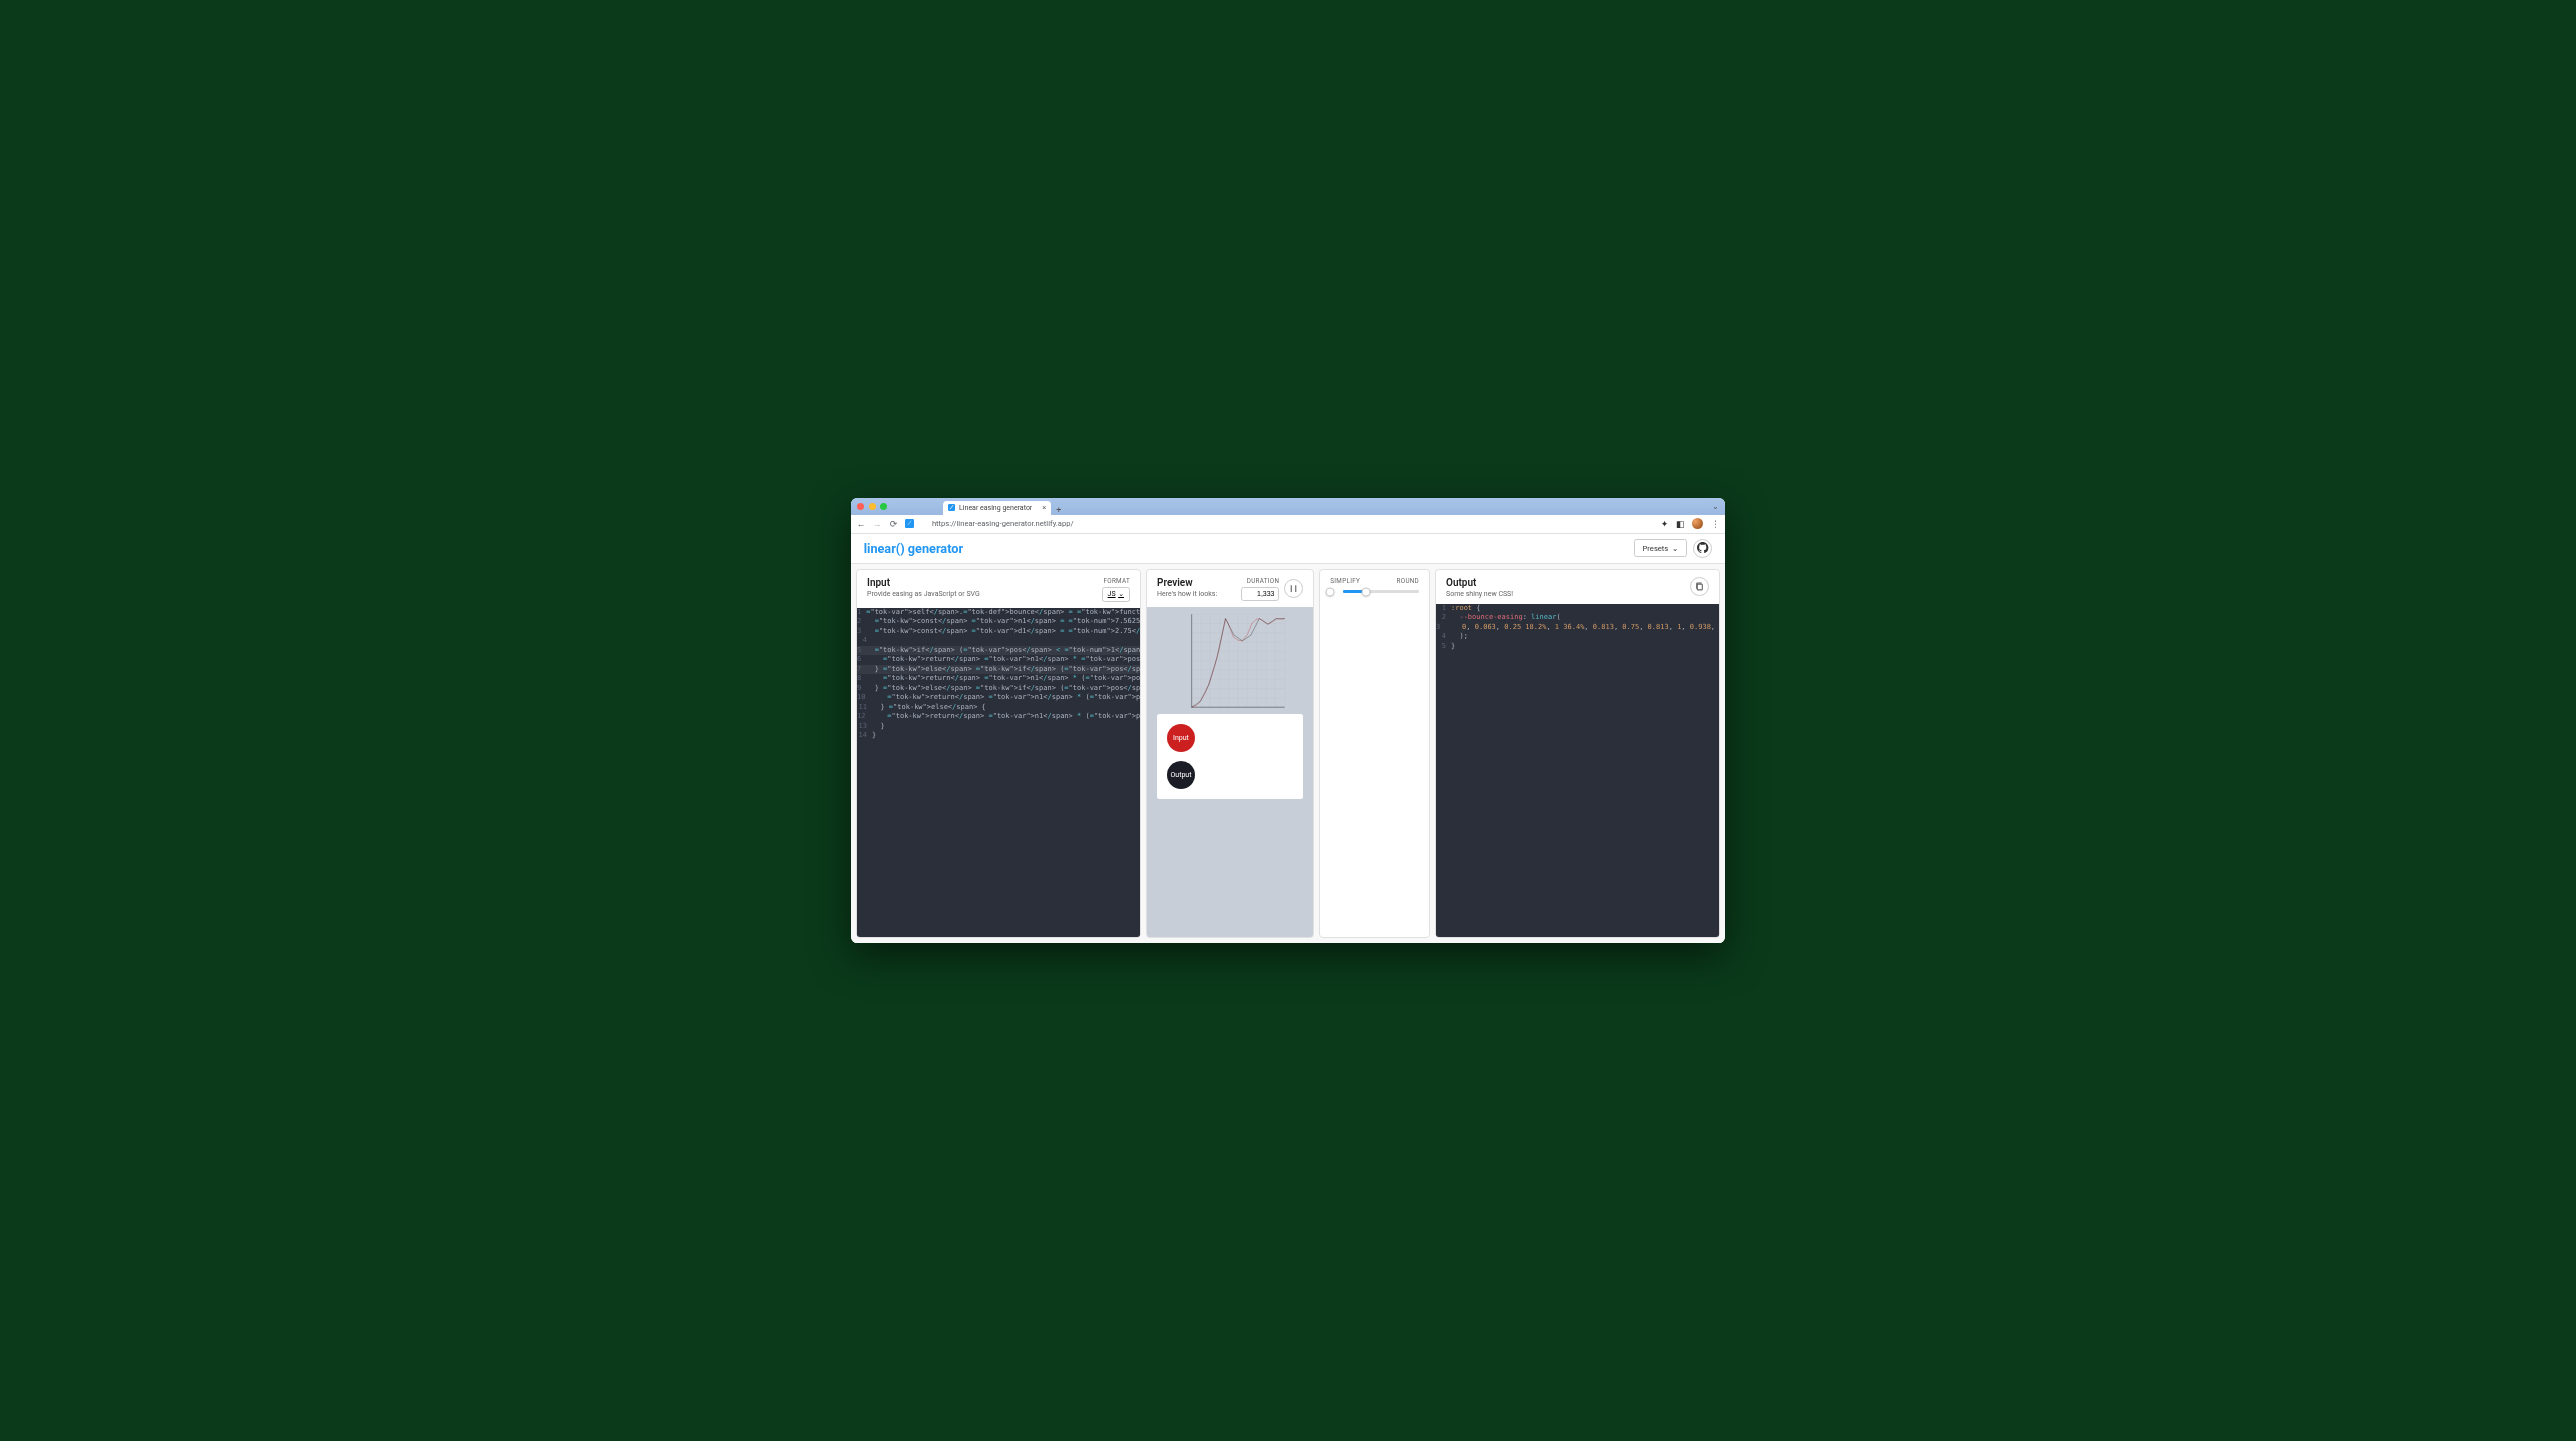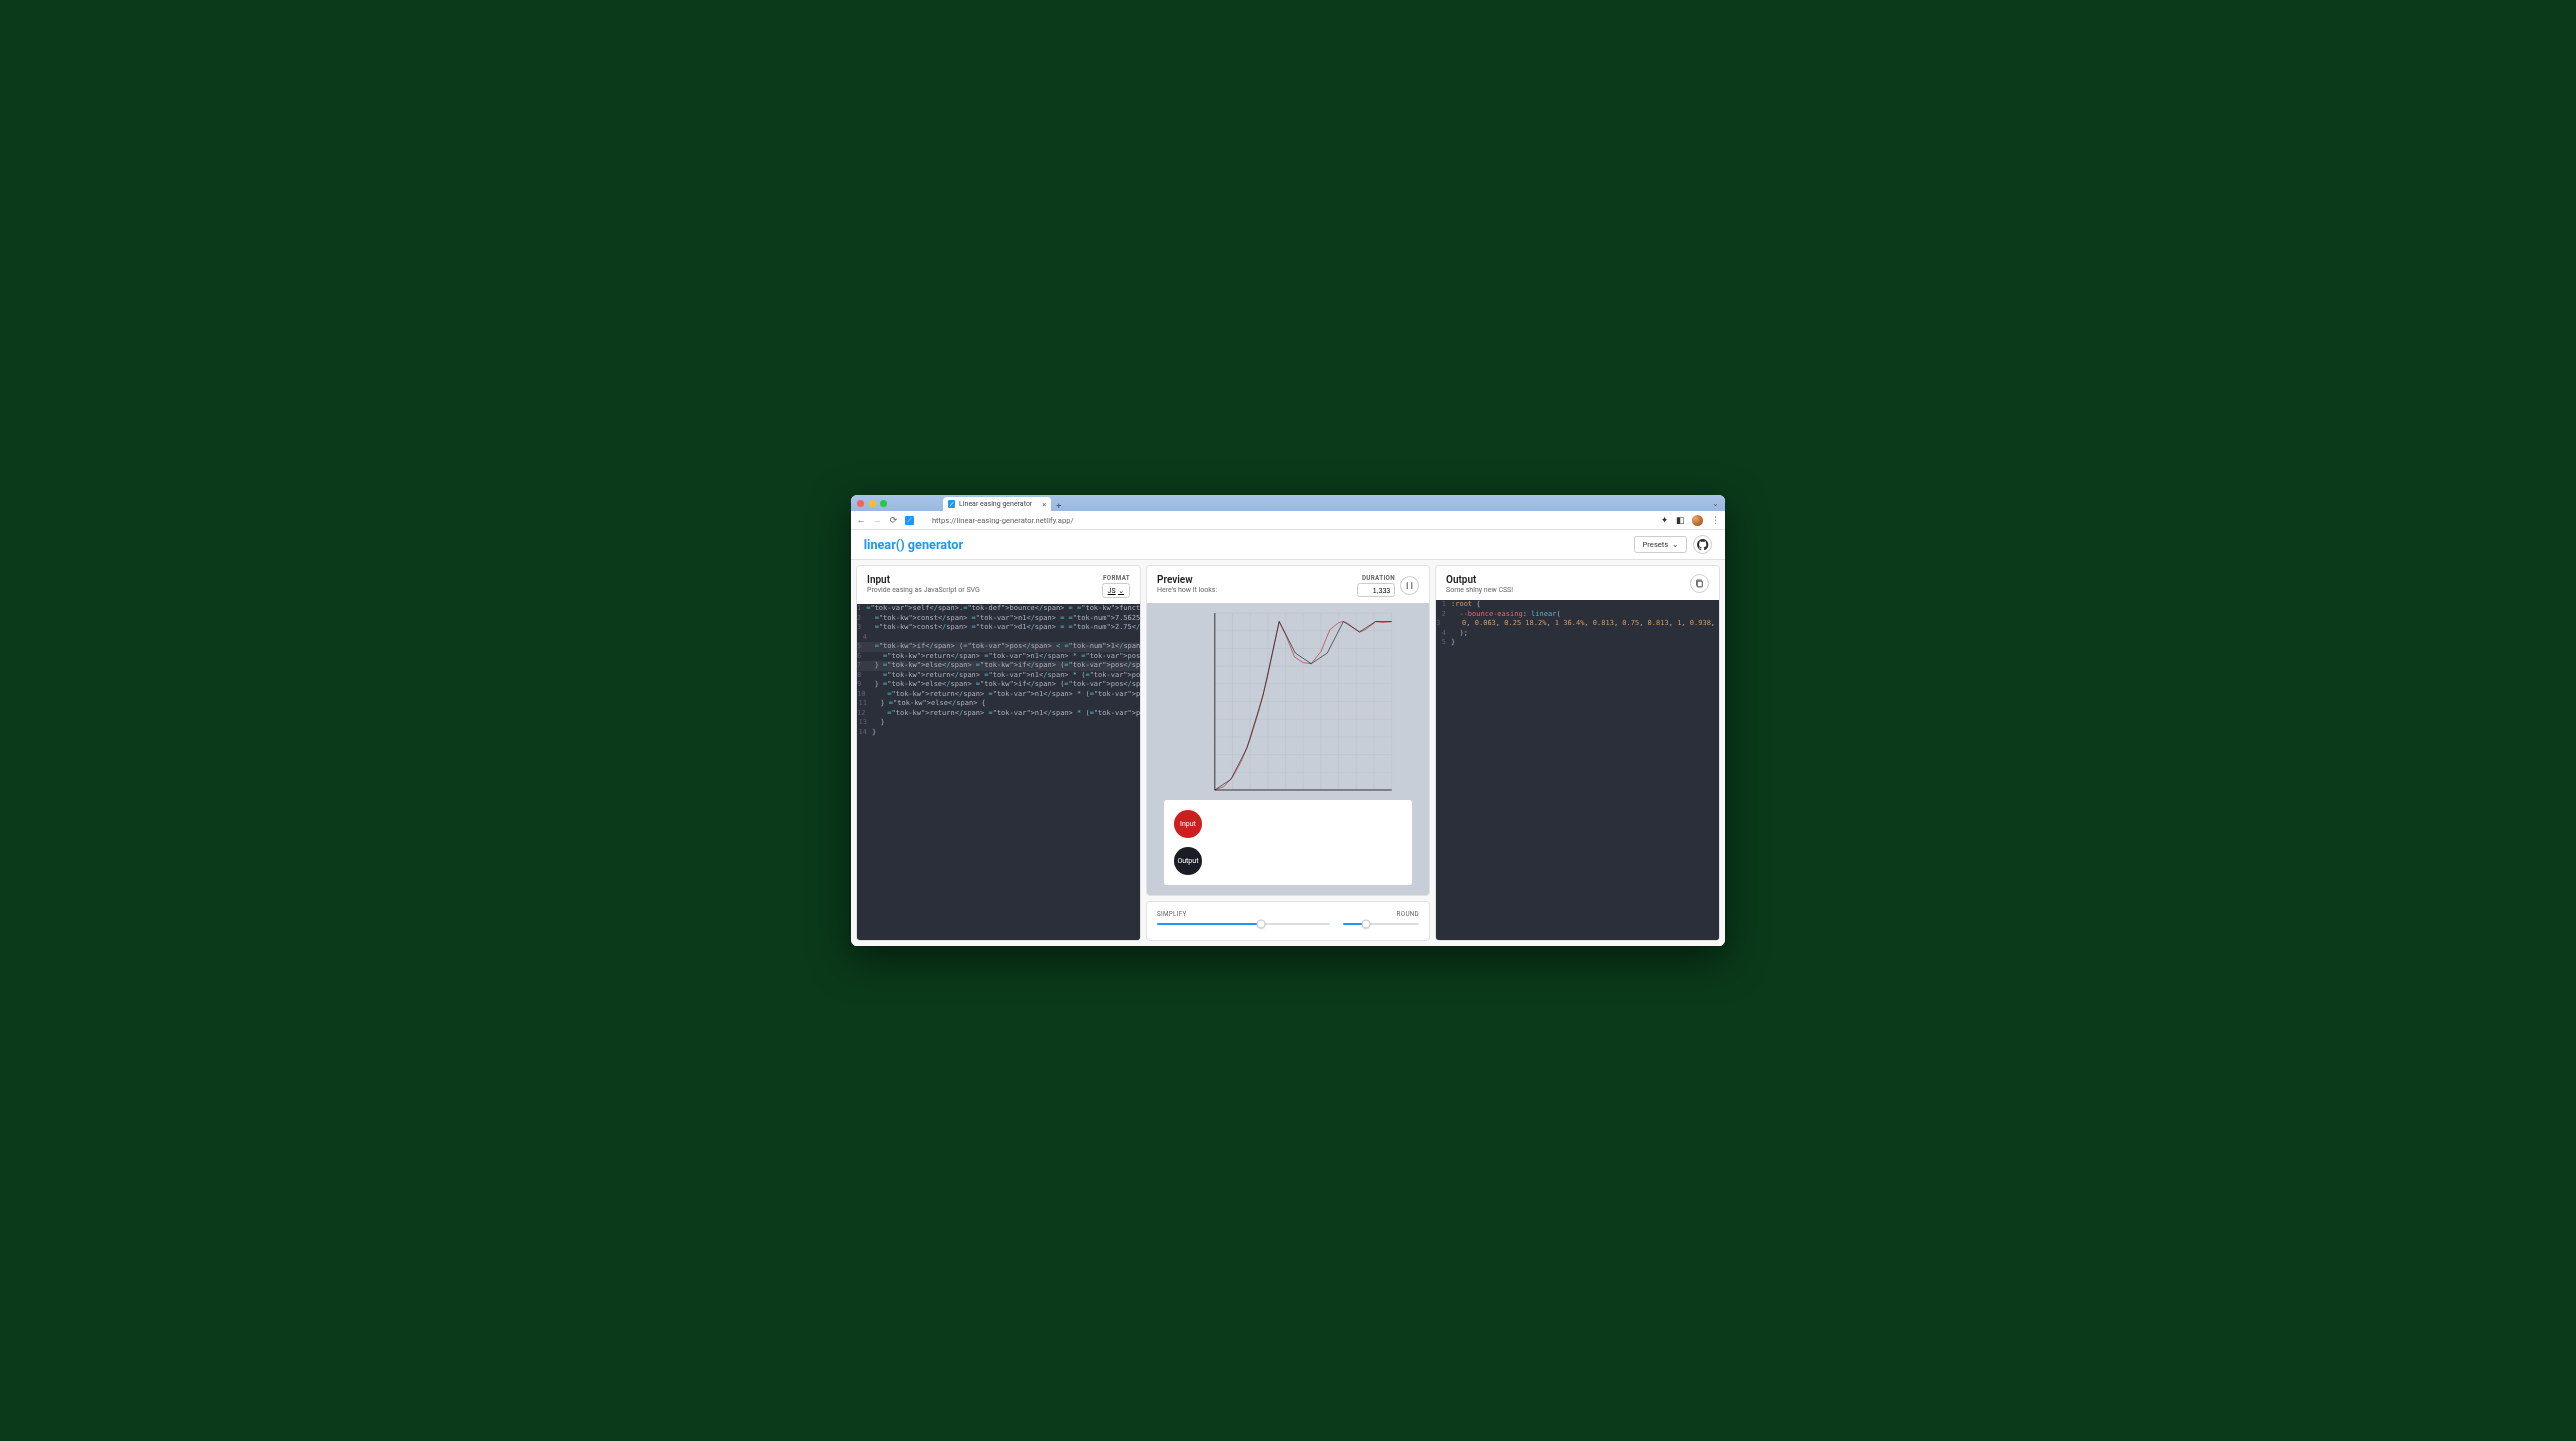--- a/index.html
+++ b/index.html
@@ -139,21 +139,21 @@
   flex-direction: column;
 }
 .panel-head {
   padding: 7.6px 10px 6.3px;
   display: flex;
   align-items: flex-start;
 }
 .panel-head-text h3 { font-size: 10px; font-weight: 600; color: #222; }
 .panel-head-text p { font-size: 7px; color: #666; margin-top: 1.3px; }
 .panel-head-right { margin-left: auto; display: flex; align-items: center; gap: 5px; }
-.small-label { font-size: 6.3px; color: #666; letter-spacing: 0.3px; font-weight: bold; }
+.small-label { font-size: 6.3px; color: #666; letter-spacing: 0.3px; }
 .small-select {
   padding: 2.5px 5px;
   border: 0.6px solid #ccc;
   border-radius: 2.5px;
   font-size: 7px;
   display: flex;
   gap: 2.5px;
   align-items: center;
   text-decoration: underline;
 }
@@ -403,21 +403,21 @@
             <span class="ln">13</span>
             <span class="code">  }</span>
           </div>
           <div class="line">
             <span class="ln">14</span>
             <span class="code">}</span>
           </div>
         </div>
     </div>
 
-    <div style="display:flex;flex-direction:column;gap:5px">
+    <div style="display:flex;flex-direction:row;gap:5px">
     <div class="panel">
       <div class="panel-head">
         <div class="panel-head-text">
           <h3>Preview</h3>
           <p>Here's how it looks:</p>
         </div>
         <div class="panel-head-right">
           <div style="text-align:right">
             <div class="small-label">DURATION</div>
             <input class="duration-input" style="margin-top: 1.3px;" value="1,333">

